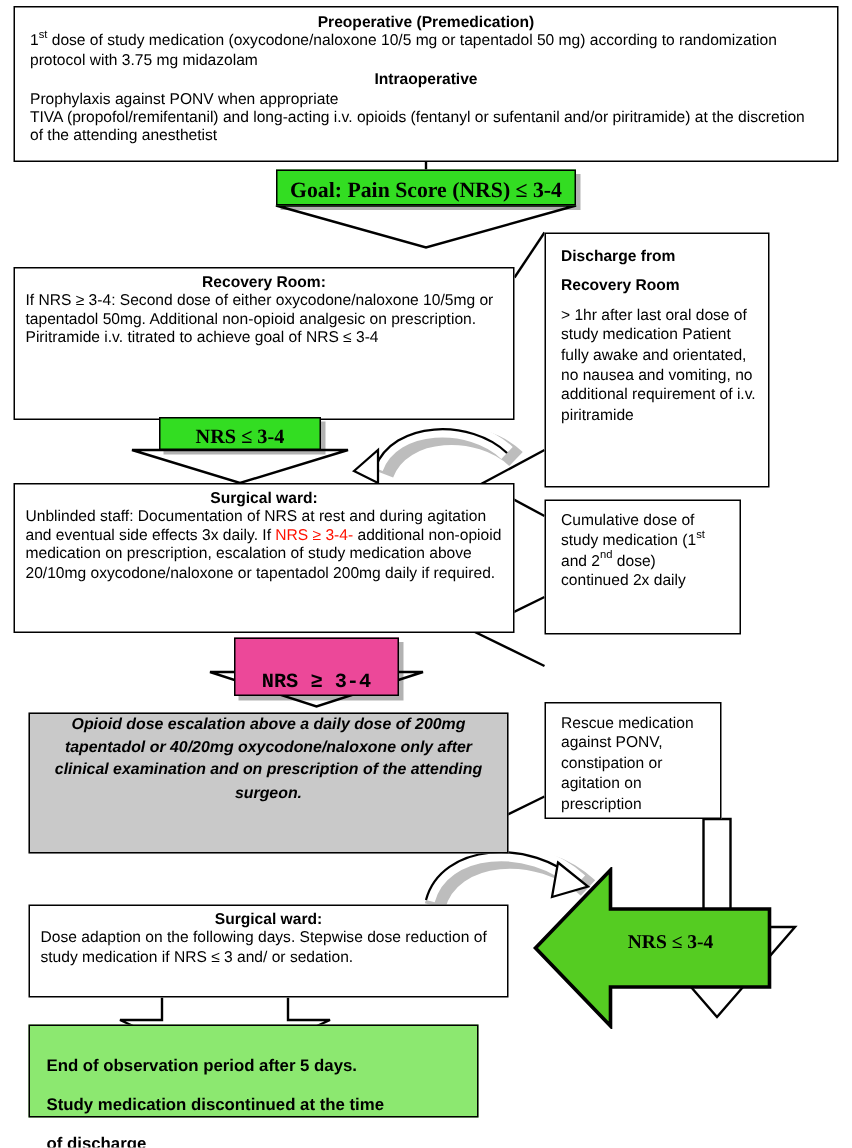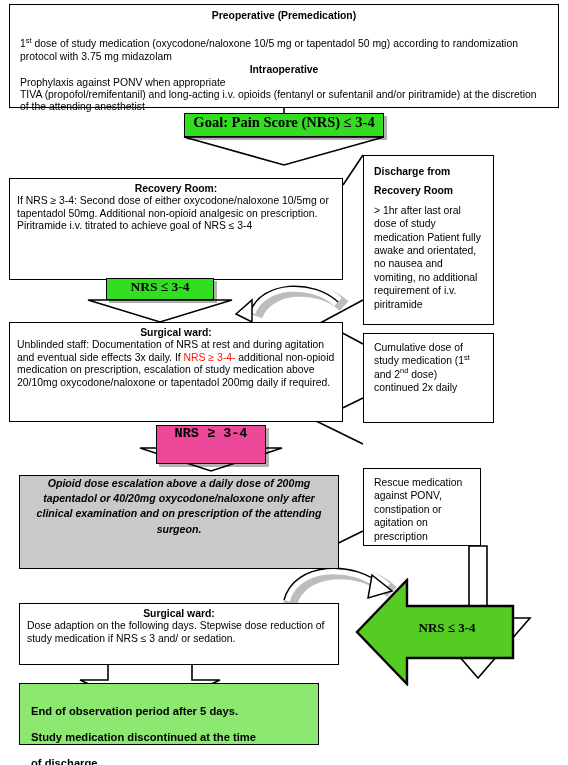--- a/index.html
+++ b/index.html
@@ -19,41 +19,41 @@
     background:#fff;
     font-size:10.4px;
     line-height:12.4px;
     padding:4px 7px;
   }
   .box .hd{font-weight:bold;display:block;text-align:center;}
   .box p{margin:0;}
 
   
   #preop{left:9px;top:4px;width:550px;height:104px;padding:5px 10px 4px 10px;}
-  #preop .hd{margin-bottom:16px;}
+  #preop .hd{margin-bottom:0px;}
   #preop .sub{font-weight:bold;display:block;text-align:center;margin-top:1px;}
 
   
   .banner{
     position:absolute;
     border:1.6px solid #000;
     font-family:"Liberation Serif", serif;
     font-weight:bold;
     text-align:center;
     box-sizing:border-box;
-    display:flex;align-items:flex-start;justify-content:center;
+    display:flex;align-items:flex-end;justify-content:center;
     box-shadow:3px 3px 0 rgba(0,0,0,0.30);
   }
   #goal-banner{left:184px;top:113px;width:200px;height:24px;font-size:14.5px;background:#33dd22;}
   #nrs-le-1{left:106px;top:278px;width:108px;height:22px;font-size:13.5px;background:#33dd22;}
   #nrs-ge-1{left:156px;top:425px;width:110px;height:39px;font-size:13.5px;background:#ec4899;font-family:Liberation Mono, monospace;}
 
   
   #recovery{left:9px;top:178px;width:334px;height:102px;}
-  #discharge{left:363px;top:155px;width:131px;height:170px;padding:9px 8px 4px 10px;
+  #discharge{left:363px;top:155px;width:150px;height:170px;padding:9px 8px 4px 10px;
              font-size:10.4px;line-height:13.4px;}
   #discharge .hd{text-align:left;margin-bottom:6px;}
   #surgward1{left:9px;top:322px;width:334px;height:100px;}
   #cumdose{left:363px;top:333px;width:131px;height:90px;padding:7px 8px 4px 10px;
            font-size:10.4px;line-height:13.4px;}
   #rescue{left:363px;top:468px;width:118px;height:78px;padding:7px 8px 4px 10px;
           font-size:10.4px;line-height:13.4px;}
   #escal{left:19px;top:475px;width:320px;height:94px;
          background:#c9c9c9;border:1.6px solid #000;
          display:flex;justify-content:center;}

